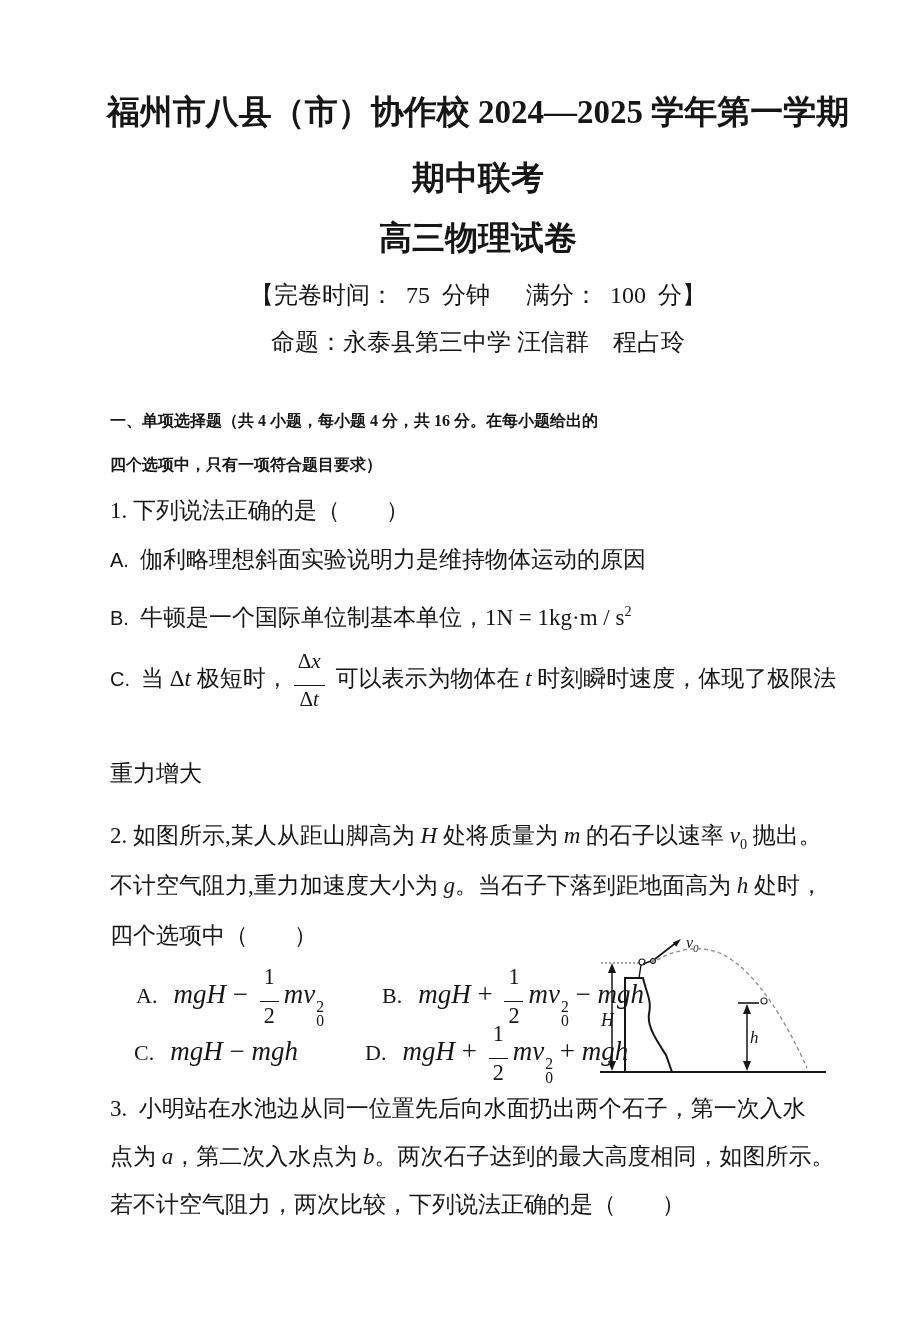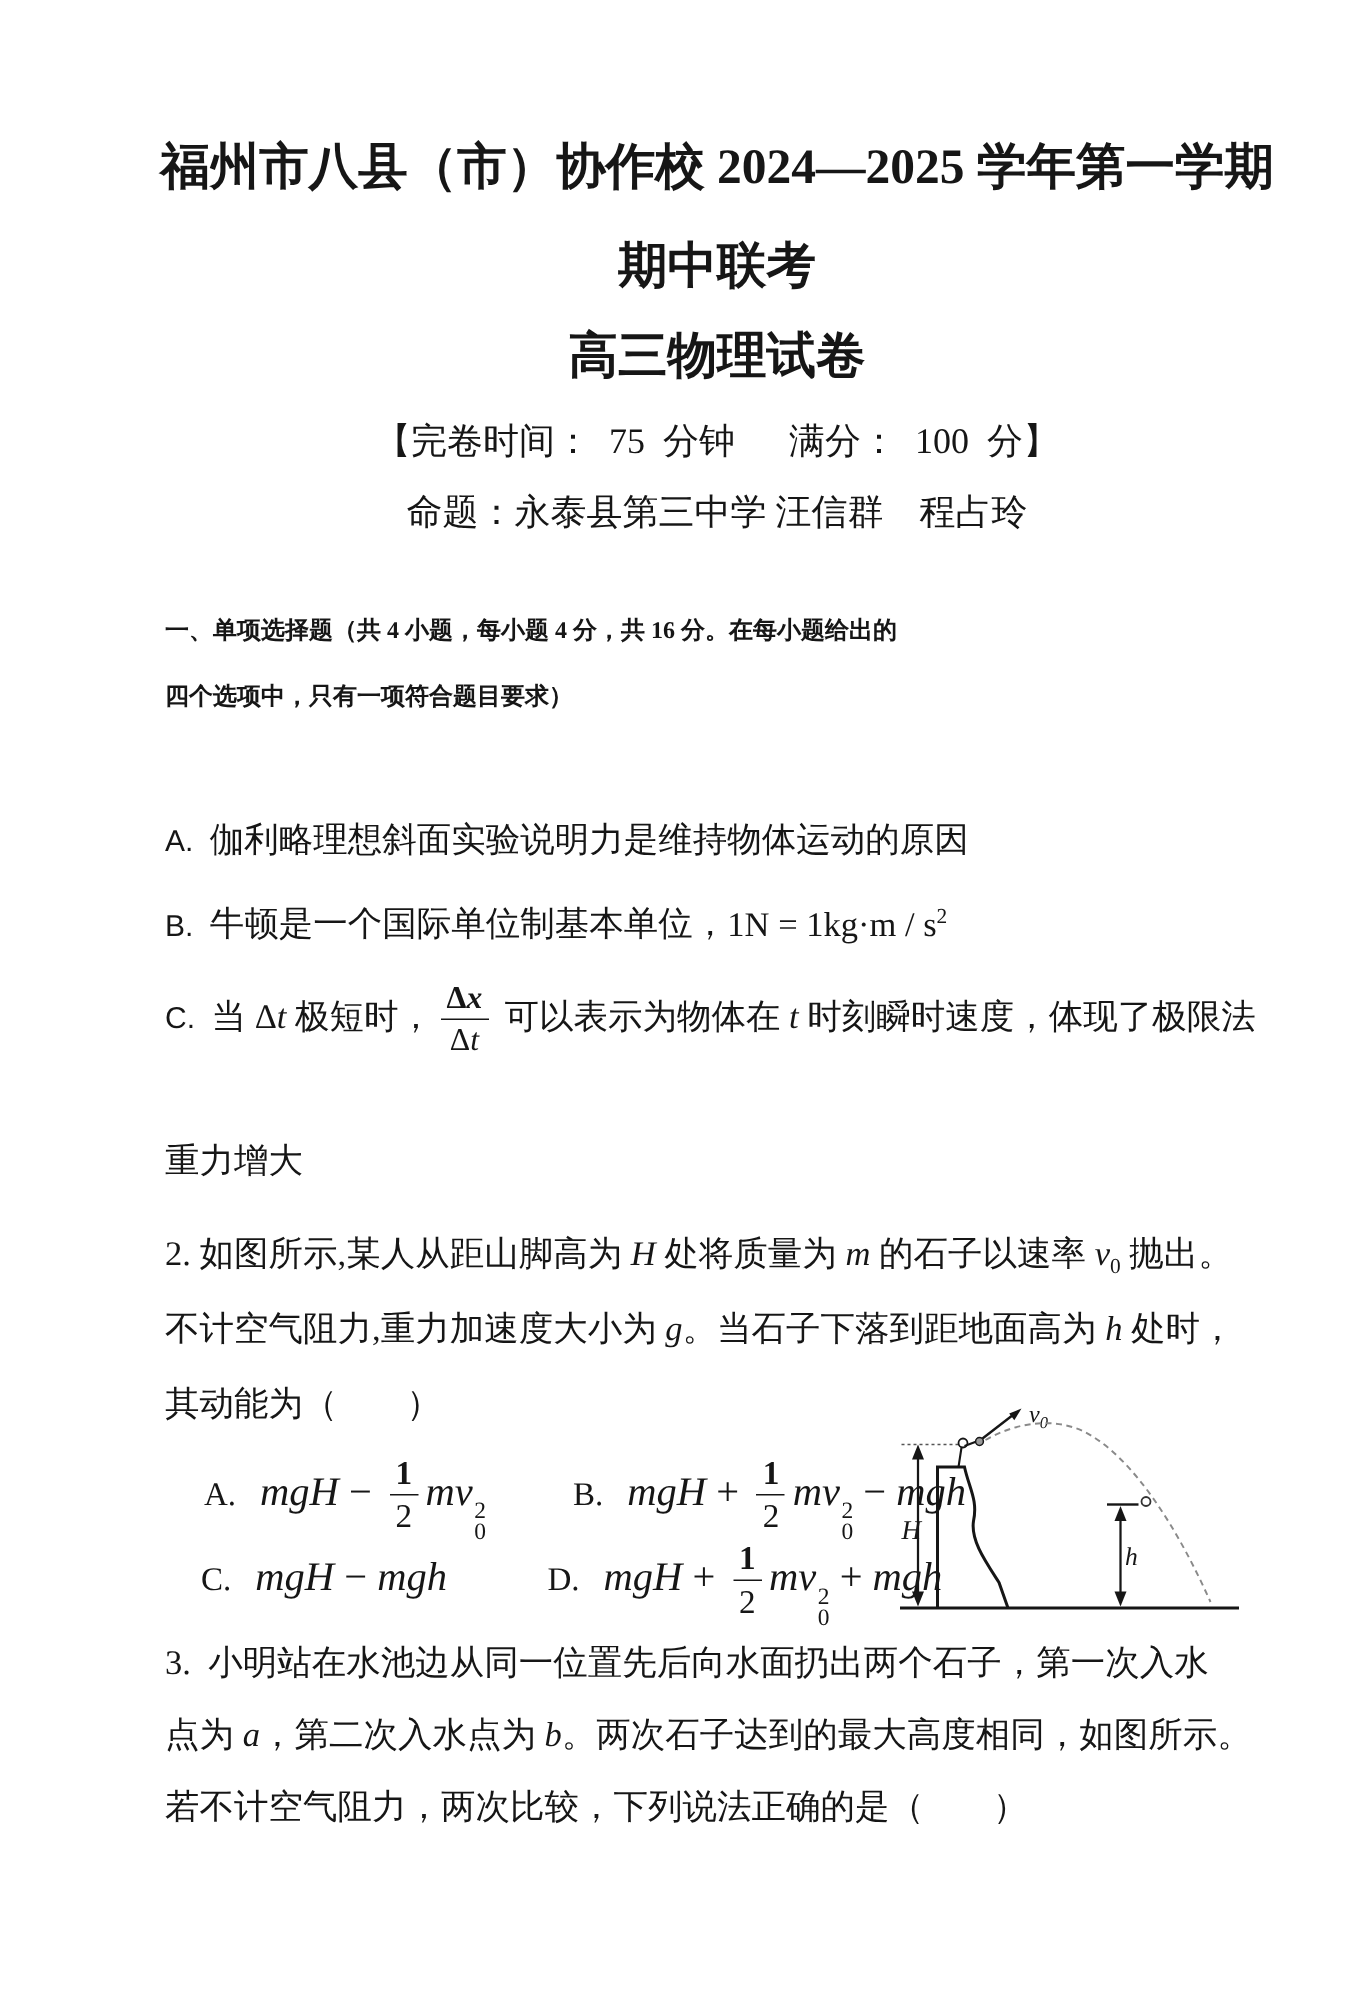--- a/index.html
+++ b/index.html
@@ -13,21 +13,21 @@
   .title{font-size:33px;font-weight:bold;line-height:44px;}
   .info{font-size:24px;line-height:34px;}
   .sechead{font-weight:bold;font-size:16px;line-height:38px;}
   .lbl{font-family:"Liberation Sans","DejaVu Sans",sans-serif;font-size:20px;margin-right:11px;}
   .lbl2{font-size:22px;margin-right:16px;}
   .math{font-family:"Liberation Serif","DejaVu Serif",serif;}
   i{font-family:"Liberation Serif","DejaVu Serif",serif;font-style:italic;}
   sup{font-size:0.62em;}
   sub{font-size:0.62em;}
   .frac{display:inline-block;vertical-align:middle;text-align:center;margin:0 5px;line-height:1.08;font-size:0.92em;}
-  .frac .fn{display:block;border-bottom:1.5px solid #161616;padding:0 4px 2px;font-weight:bold;}
+  .frac .fn{display:block;border-bottom:1.5px solid #161616;padding:0 4px 12px;}
   .frac .fd{display:block;padding-top:2px;}
   .fracline{line-height:56px;}
   .optline{line-height:58px;font-size:27px;}
   .opt{position:absolute;top:0;white-space:pre;}
   .opt .frac{font-size:0.82em;}
   .ss{display:inline-flex;flex-direction:column;align-items:flex-start;vertical-align:-0.55em;line-height:0.95;font-size:0.58em;margin-left:1px;font-style:normal;}
   .figure{position:absolute;left:600px;top:926px;width:232px;height:152px;}
   svg text{font-family:"Liberation Serif","DejaVu Serif",serif;}
 </style>
 </head>
@@ -37,33 +37,34 @@
 
   <div class="line center title" style="top:90px">福州市八县（市）协作校 2024—2025 学年第一学期</div>
   <div class="line center title" style="top:156px">期中联考</div>
   <div class="line center title" style="top:216px">高三物理试卷</div>
   <div class="line center info" style="top:278px">【完卷时间：  75  分钟      满分：  100  分】</div>
   <div class="line center info" style="top:325px">命题：永泰县第三中学 汪信群　程占玲</div>
 
   <div class="line sechead" style="top:402px">一、单项选择题（共 4 小题，每小题 4 分，共 16 分。在每小题给出的</div>
   <div class="line sechead" style="top:446px">四个选项中，只有一项符合题目要求）</div>
 
+  <div class="line" style="top:494px">1. 下列说法正确的是（　　）</div>
 
   <div class="line" style="top:543px"><span class="lbl">A.</span><span>伽利略理想斜面实验说明力是维持物体运动的原因</span></div>
 
   <div class="line" style="top:594px"><span class="lbl">B.</span><span>牛顿是一个国际单位制基本单位，<span class="math">1N = 1kg·m / s<sup>2</sup></span></span></div>
 
   <div class="line fracline" style="top:650px"><span class="lbl">C.</span><span>当 <span class="math">Δ<i>t</i></span> 极短时，<span class="frac"><span class="fn">Δ<i>x</i></span><span class="fd">Δ<i>t</i></span></span> 可以表示为物体在 <span class="math"><i>t</i></span> 时刻瞬时速度，体现了极限法</span></div>
 
 
   <div class="line" style="top:757px">重力增大</div>
 
   <div class="line" style="top:819px">2. 如图所示,某人从距山脚高为 <span class="math"><i>H</i></span> 处将质量为 <span class="math"><i>m</i></span> 的石子以速率 <span class="math"><i>v</i><sub>0</sub></span> 抛出。</div>
   <div class="line" style="top:869px">不计空气阻力,重力加速度大小为 <span class="math"><i>g</i></span>。当石子下落到距地面高为 <span class="math"><i>h</i></span> 处时，</div>
-  <div class="line" style="top:919px">其动能为（　　）</div>
+  <div class="line" style="top:919px">四个选项中（　　）</div>
 
   <div class="line optline" style="top:965px">
     <span class="opt" style="left:26px"><span class="lbl2">A.</span><span class="math"><i>mgH</i> − <span class="frac"><span class="fn">1</span><span class="fd">2</span></span><i>mv</i><span class="ss"><span>2</span><span>0</span></span></span></span>
     <span class="opt" style="left:272px"><span class="lbl2">B.</span><span class="math"><i>mgH</i> + <span class="frac"><span class="fn">1</span><span class="fd">2</span></span><i>mv</i><span class="ss"><span>2</span><span>0</span></span> − <i>mgh</i></span></span>
   </div>
 
   <div class="line optline" style="top:1022px">
     <span class="opt" style="left:24px"><span class="lbl2">C.</span><span class="math"><i>mgH</i> − <i>mgh</i></span></span>
     <span class="opt" style="left:255px"><span class="lbl2">D.</span><span class="math"><i>mgH</i> + <span class="frac"><span class="fn">1</span><span class="fd">2</span></span><i>mv</i><span class="ss"><span>2</span><span>0</span></span> + <i>mgh</i></span></span>
   </div>

